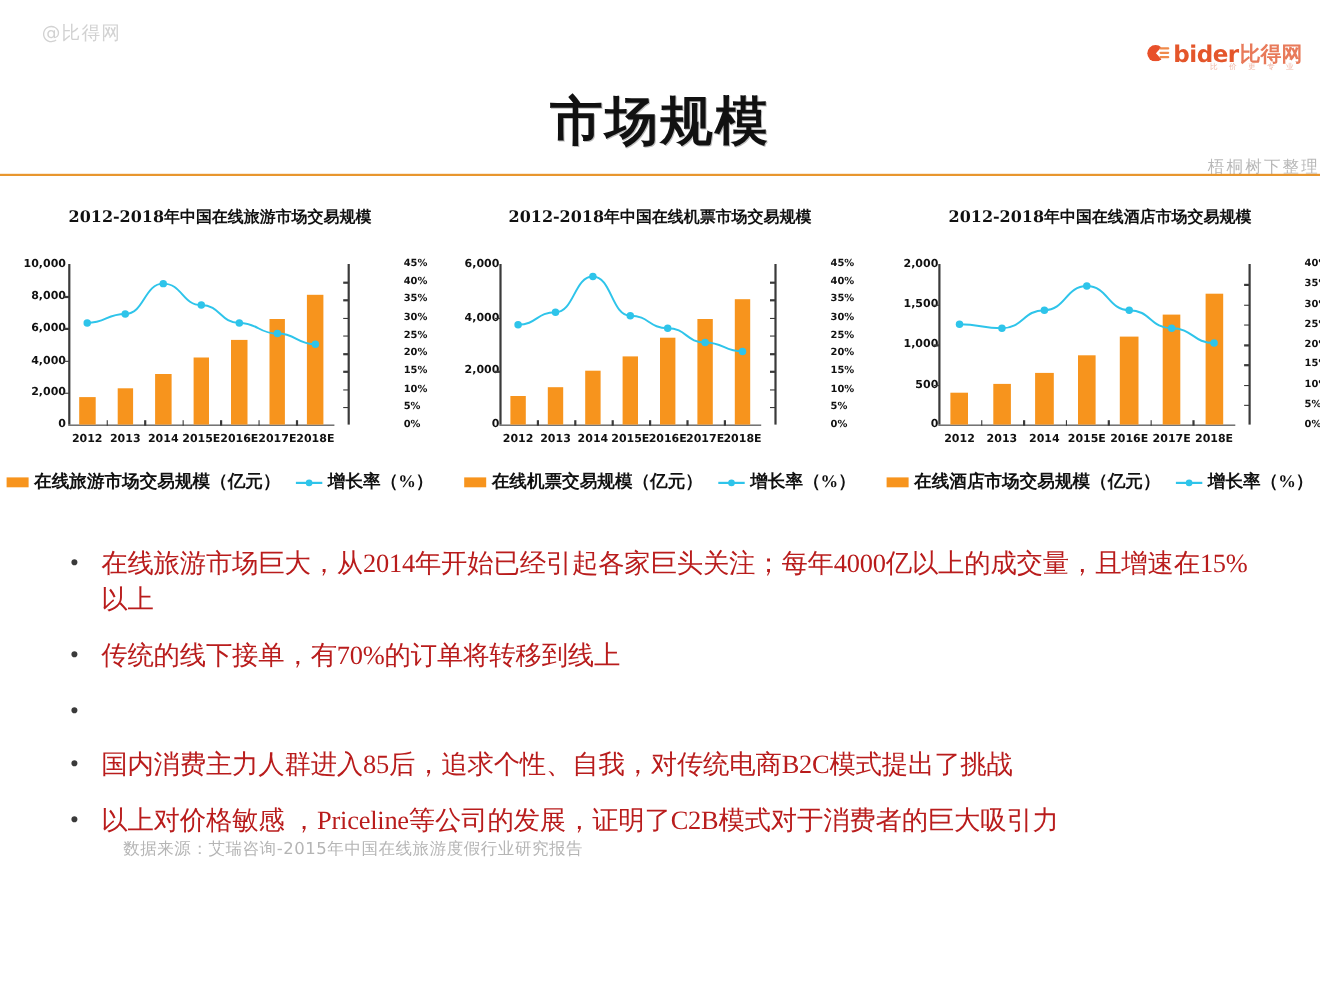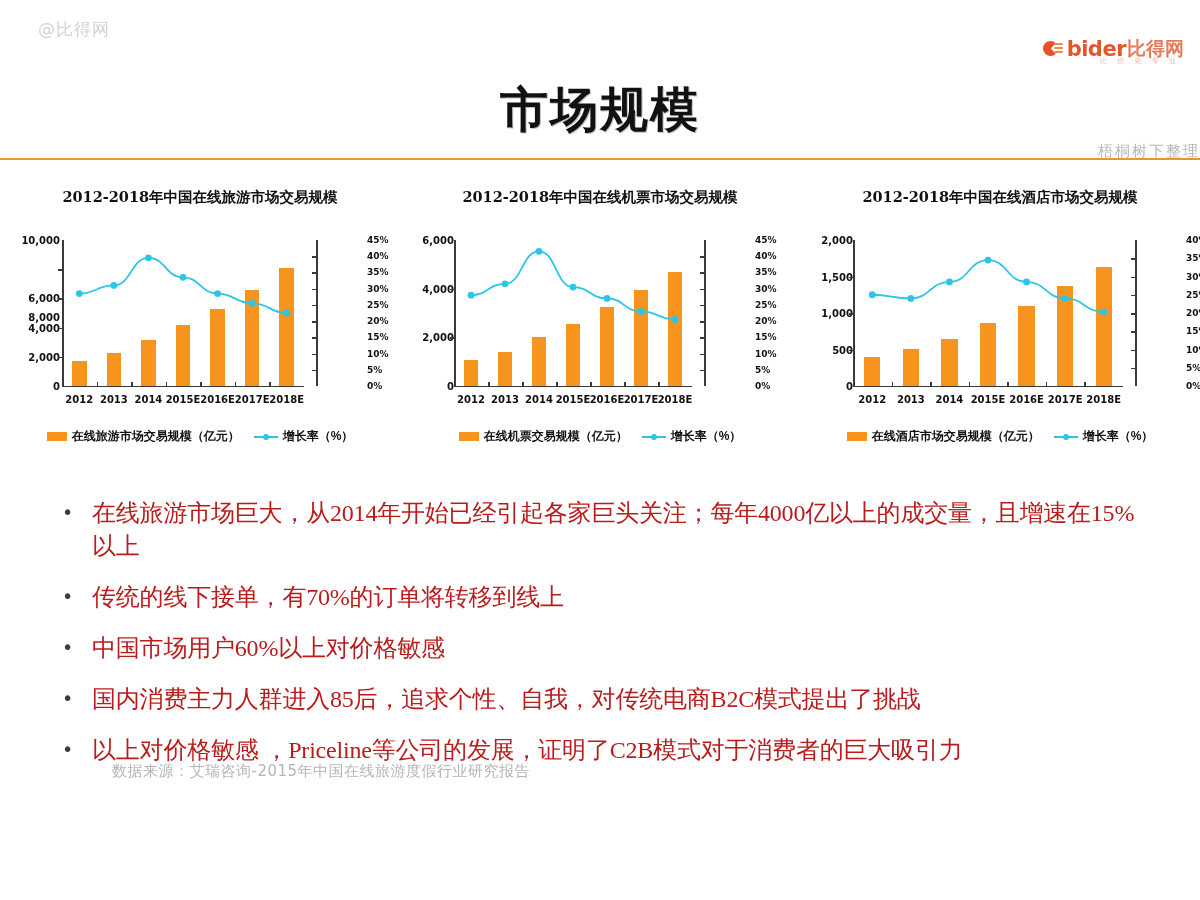--- a/index.html
+++ b/index.html
@@ -208,24 +208,24 @@
     transform: translateX(-50%);
     white-space: nowrap;
   }
   .legend {
     position: absolute;
     width: 100%;
     display: flex;
     justify-content: center;
     align-items: center;
     gap: 14px;
-    font-size: 12px;
+    font-size: 16px;
     font-weight: bold;
     color: #111;
-    font-family: Liberation Sans, sans-serif;
+    font-family: Liberation Serif, serif;
   }
   .legend .item { display: flex; align-items: center; gap: 5px; }
   .legend .swatch-bar {
     width: 20px; height: 9px; background: #f7941d; display: inline-block;
   }
   .legend .swatch-line {
     width: 24px; height: 9px; position: relative; display: inline-block;
   }
   .legend .swatch-line::before {
     content: ""; position: absolute; left: 0; top: 4px;
@@ -301,21 +301,21 @@
 
   <div class="charts">
     <div class="chart-card" style="position: relative;">
       <div class="chart-title">2012-2018年中国在线旅游市场交易规模</div>
       <div class="plot-wrap" style="width: 360px; margin-left: 0px; position: absolute; left: 8px; top: 46px;">
           <div class="axis-labels" style="left: 0px; width: 52px;">
             <span style="top: 146px;">0</span>
             <span style="top: 116.8px;">2,000</span>
             <span style="top: 87.6px;">4,000</span>
             <span style="top: 58.4px;">6,000</span>
-            <span style="top: 29.2px; margin-top: 48px;">8,000</span>
+            <span style="top: 29.2px;">8,000</span>
             <span style="top: 0px;">10,000</span>
           </div>
           <div class="axis-line" style="left: 54px;"></div>
           <div class="tick" style="left: 50px; top: 116.8px;"></div>
           <div class="tick" style="left: 50px; top: 87.6px;"></div>
           <div class="tick" style="left: 50px; top: 58.4px;"></div>
           <div class="tick" style="left: 50px; top: 29.2px;"></div>
           <div class="axis-labels right" style="left: 314px; width: 40px;">
             <span style="top: 146px; font-size: 9px;">0%</span>
             <span style="top: 129.778px; font-size: 9px;">5%</span>
@@ -547,21 +547,20 @@
     <div class="bullet">
       <span class="dot">•</span>
       <span class="text">在线旅游市场巨大，从2014年开始已经引起各家巨头关注；每年4000亿以上的成交量，且增速在15%以上</span>
     </div>
     <div class="bullet">
       <span class="dot">•</span>
       <span class="text">传统的线下接单，有70%的订单将转移到线上</span>
     </div>
     <div class="bullet">
       <span class="dot">•</span>
-      <span class="text">中国市场用户60%以上对价格敏感</span>
     </div>
     <div class="bullet">
       <span class="dot">•</span>
       <span class="text">国内消费主力人群进入85后，追求个性、自我，对传统电商B2C模式提出了挑战</span>
     </div>
     <div class="bullet">
       <span class="dot">•</span>
       <span class="text">以上对价格敏感 ，Priceline等公司的发展，证明了C2B模式对于消费者的巨大吸引力</span>
     </div>
   </div>

